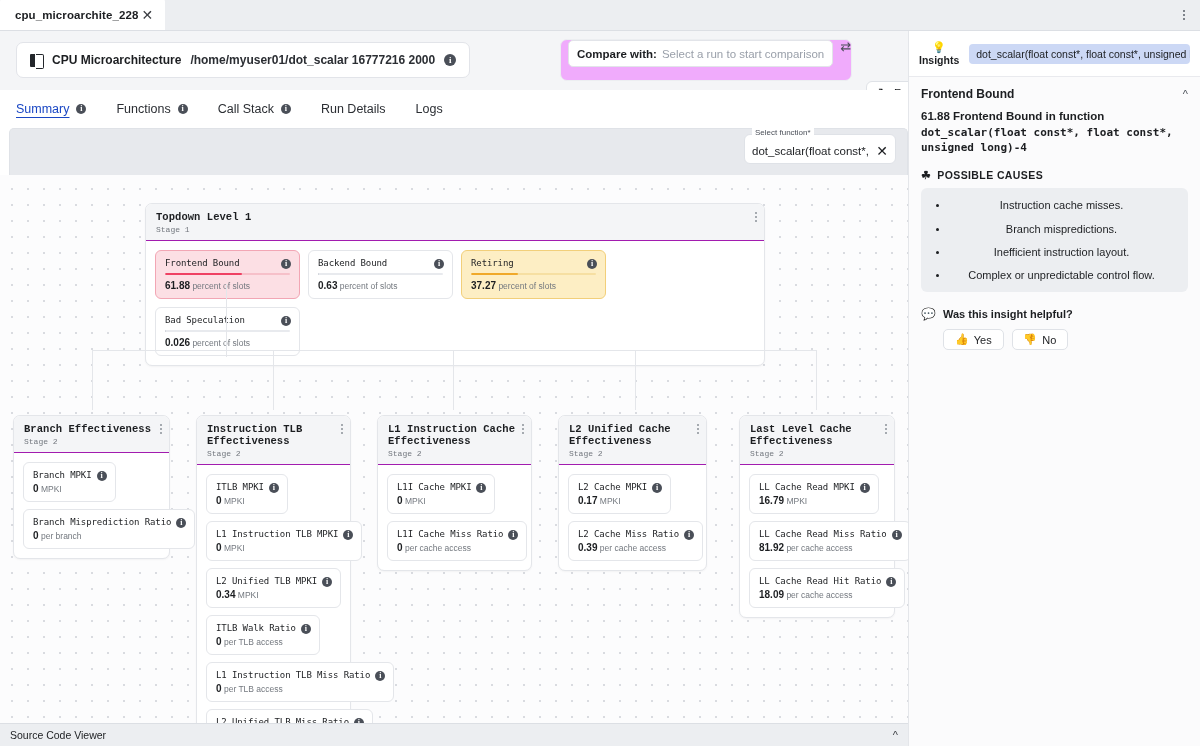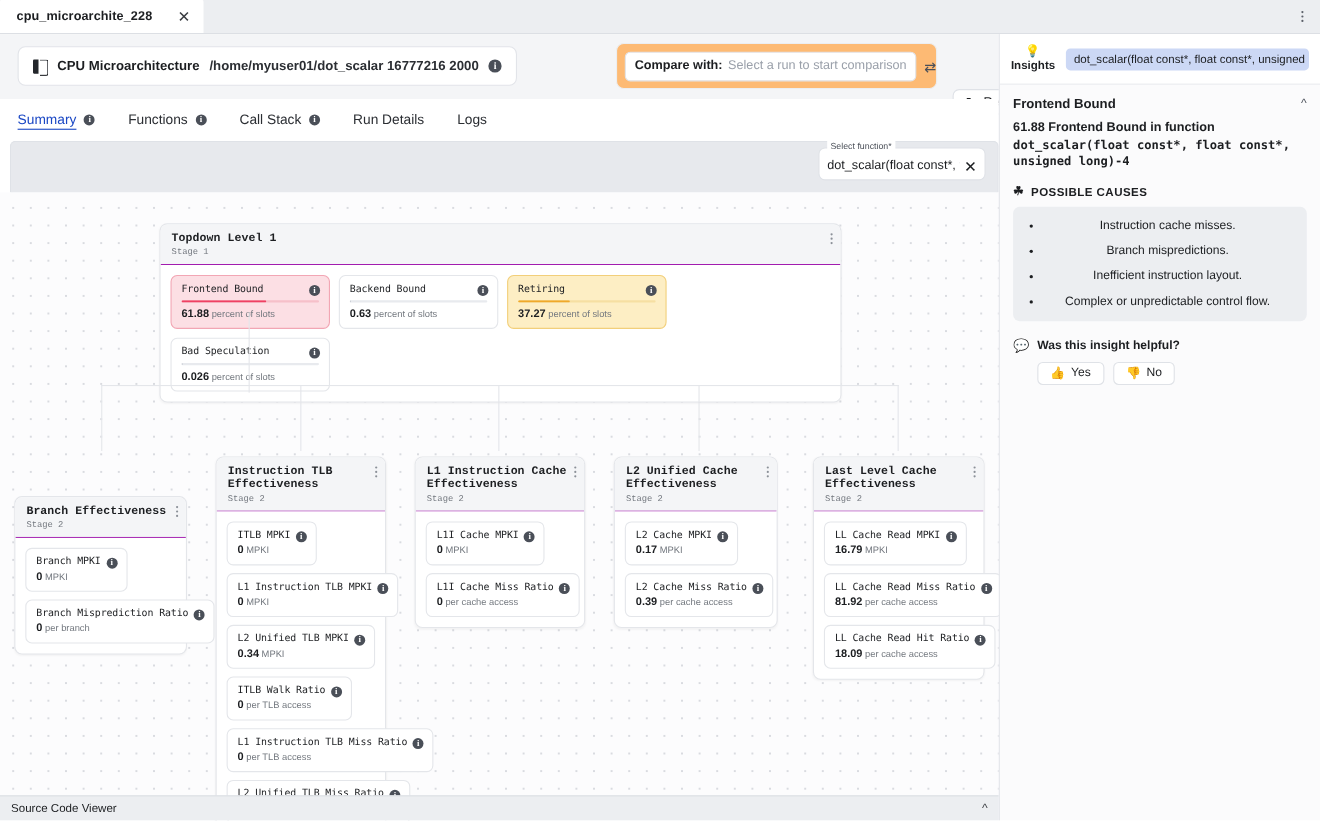--- a/index.html
+++ b/index.html
@@ -11,21 +11,21 @@
   }
   .app { position: relative; width: 1200px; height: 746px; background:#fff; }
 
   
   .tabstrip {
     position:absolute; left:0; top:0; width:1200px; height:31px;
     background:#eceef1; border-bottom:1px solid #dcdfe4;
     display:flex; align-items:flex-end;
   }
   .tab {
-    height:31px; display:flex; align-items:center; gap:23px;
+    height:31px; display:flex; align-items:center; gap:3px;
     padding:0 12px 0 15px; background:#ffffff;
     border-top-left-radius:3px; border-top-right-radius:3px;
     font-size:11.5px; font-weight:700; color:#1c1e21; letter-spacing:.1px;
     white-space:nowrap;
   }
   .tab .close { font-size:14px; color:#3a3d42; line-height:1; font-weight:400; cursor:pointer; }
   .tabstrip-kebab {
     position:absolute; right:8px; top:7px; width:16px; height:16px;
     display:flex; flex-direction:column; align-items:center; justify-content:center; gap:2px;
   }
@@ -55,22 +55,22 @@
   .run-chip .rpath { color:#2b2e33; font-weight:700; }
   .info-dot {
     width:12px; height:12px; border-radius:50%; background:#4a4f58;
     color:#fff; font-size:9px; font-weight:700; line-height:12px; text-align:center;
     display:inline-block; font-family:"Liberation Serif", serif;
   }
   .info-dot.sm { width:10px; height:10px; line-height:10px; font-size:8px; }
 
   .compare-wrap {
     position:absolute; left:560px; top:8px; width:292px; height:42px;
-    background:#fdba74; border:1px solid #eceef1; border-radius:7px;
-    display:flex; align-items:center; padding:0 7px; gap:7px;
+    background:#f0abfc; border:1px solid #eceef1; border-radius:7px;
+    display:flex; align-items:flex-start; padding:0 7px; gap:7px;
   }
   .compare-box {
     flex:1; height:27px; background:#fff; border:1px solid #e2e4e9; border-radius:5px;
     display:flex; align-items:center; padding:0 8px; gap:5px; font-size:11.5px;
   }
   .compare-box .lbl { font-weight:700; color:#1c1e21; white-space:nowrap; }
   .compare-box .ph { color:#9aa0aa; white-space:nowrap; overflow:hidden; }
   .swap-icon { width:15px; color:#4a4f58; font-size:13px; text-align:center; line-height:1; cursor:pointer;}
 
   .hbtn {
@@ -358,21 +358,21 @@
             </div>
           </div>
         </div>
         <div class="connector" style="left: 226px; top: 156px; width: 1px; height: 73px;"></div>
         <div class="connector" style="left: 92px; top: 222px; width: 725px; height: 1px;"></div>
         <div class="connector" style="left: 92px; top: 222px; width: 1px; height: 60px;"></div>
         <div class="connector" style="left: 273px; top: 222px; width: 1px; height: 60px;"></div>
         <div class="connector" style="left: 453px; top: 222px; width: 1px; height: 60px;"></div>
         <div class="connector" style="left: 635px; top: 222px; width: 1px; height: 60px;"></div>
         <div class="connector" style="left: 816px; top: 222px; width: 1px; height: 60px;"></div>
-        <div class="group-card" style="left: 13px; top: 287px; width: 157px; margin-top: 36px;">
+        <div class="group-card" style="left: 13px; top: 287px; width: 157px;">
           <div class="group-head">
             <div class="group-title">Branch Effectiveness</div>
             <div class="group-sub">Stage 2</div>
             <div class="kebab">
               <i></i>
               <i></i>
               <i></i>
             </div>
           </div>
           <div class="group-body col">

